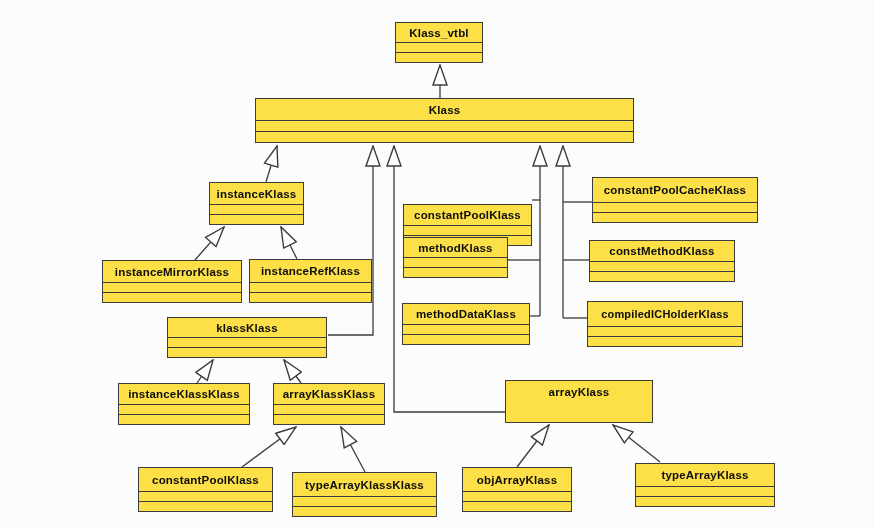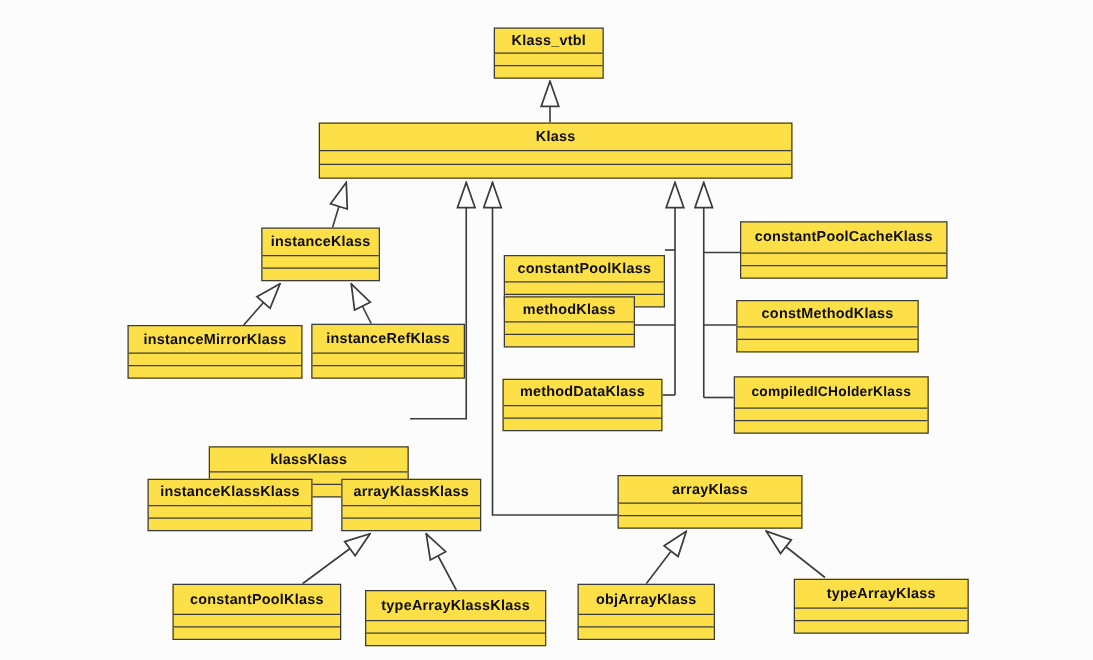--- a/index.html
+++ b/index.html
@@ -128,39 +128,39 @@
     <div class="comp"></div>
     <div class="comp"></div>
   </div>
 
   <div class="box small" style="left:587px;top:301px;width:156px;height:46px;">
     <div class="title">compiledICHolderKlass</div>
     <div class="comp"></div>
     <div class="comp"></div>
   </div>
 
-  <div class="box" style="left:167px;top:317px;width:160px;height:41px;margin-top:40px;">
+  <div class="box" style="left:167px;top:317px;width:160px;height:41px;">
     <div class="title">klassKlass</div>
     <div class="comp"></div>
     <div class="comp"></div>
   </div>
 
   <div class="box" style="left:118px;top:383px;width:132px;height:42px;justify-content:flex-end;">
     <div class="title">instanceKlassKlass</div>
     <div class="comp"></div>
     <div class="comp"></div>
   </div>
 
   <div class="box" style="left:273px;top:383px;width:112px;height:42px;">
     <div class="title">arrayKlassKlass</div>
     <div class="comp"></div>
     <div class="comp"></div>
   </div>
 
-  <div class="box" style="left:494px;top:380px;width:148px;height:43px;">
+  <div class="box" style="left:505px;top:380px;width:148px;height:43px;align-items:center;">
     <div class="title">arrayKlass</div>
     <div class="comp"></div>
     <div class="comp"></div>
   </div>
 
   <div class="box" style="left:138px;top:467px;width:135px;height:45px;">
     <div class="title">constantPoolKlass</div>
     <div class="comp"></div>
     <div class="comp"></div>
   </div>

